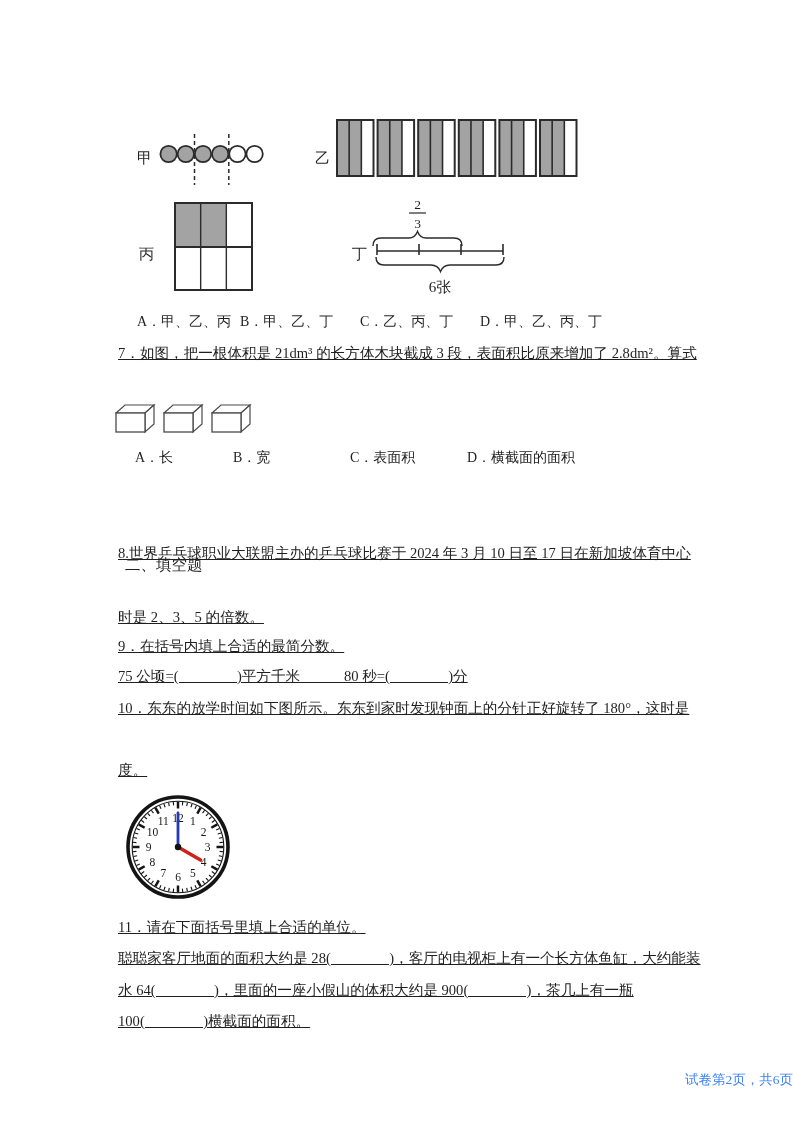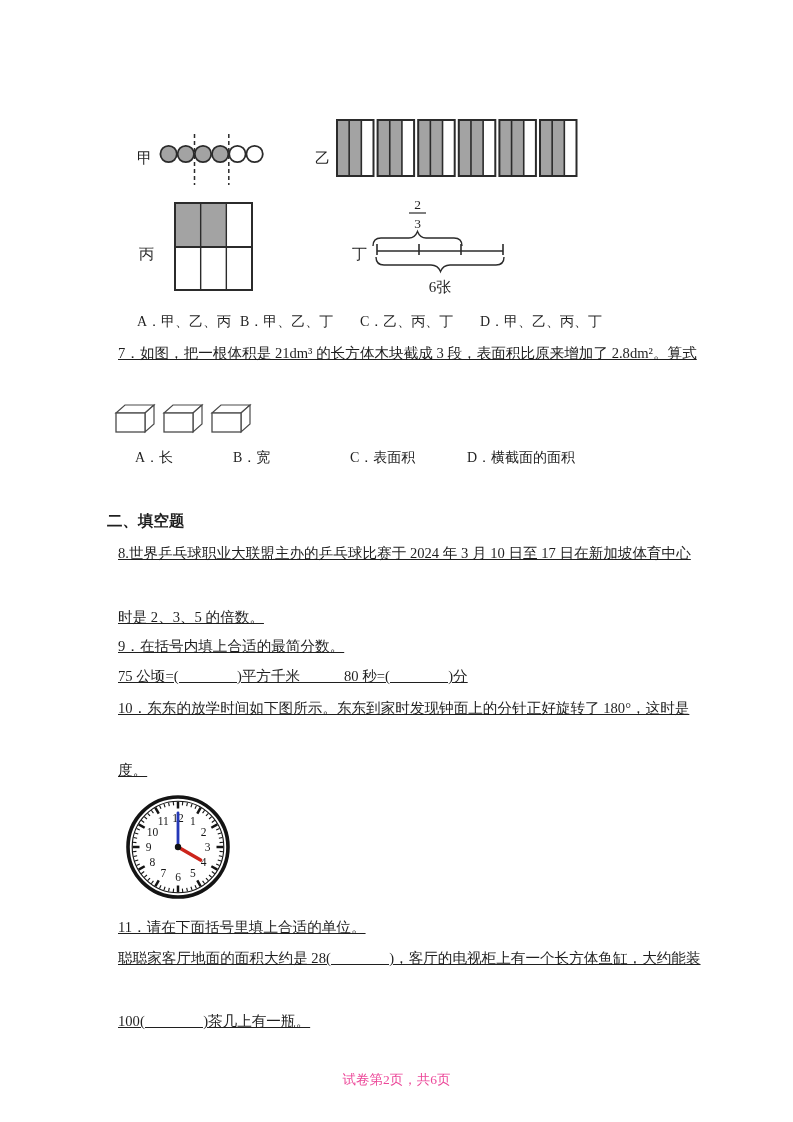--- a/index.html
+++ b/index.html
@@ -1,22 +1,22 @@
 <!DOCTYPE html>
 <html><head>
 <meta charset="utf-8">
 <style>
   html,body{margin:0;padding:0;background:#ffffff;}
   .page{position:relative;width:793px;height:1122px;background:#fff;overflow:hidden;
         font-family:"Liberation Serif","DejaVu Serif",serif;color:#1f1f1f;}
   .line{position:absolute;left:118px;white-space:nowrap;font-size:14.6px;line-height:19px;text-decoration:underline;}
   .opt{position:absolute;white-space:nowrap;font-size:14px;line-height:19px;}
-  .heading{position:absolute;left:107px;white-space:nowrap;
-           font-family:"Liberation Sans","DejaVu Sans",sans-serif;font-weight:700;font-size:15.5px;}
-  .footer{position:absolute;left:0;width:793px;text-align:center;font-size:13.5px;color:#ec4899;}
+  .heading{position:absolute;left:125px;white-space:nowrap;
+           font-family:"Liberation Sans","DejaVu Sans",sans-serif;font-weight:400;font-size:15.5px;margin-top:44px;}
+  .footer{position:absolute;left:0;width:793px;text-align:right;font-size:13.5px;color:#3b82f6;}
   .abs{position:absolute;}
   .dlabel{font-size:15px;fill:#1f1f1f;}
   .dfrac{font-size:13.5px;fill:#1f1f1f;text-anchor:middle;}
   .brace{fill:none;stroke:#2b2b2b;stroke-width:1.4;}
   .dash{stroke:#2b2b2b;stroke-width:1.5;stroke-dasharray:4 3;}
   svg text{font-family:"Liberation Serif","DejaVu Serif",serif;}
 </style>
 </head>
 <body>
 
@@ -214,16 +214,17 @@
         <text x="40.249999999999986" y="34.452250588359064" text-anchor="middle" font-size="11.5" fill="#161616">11</text>
         <text x="54.99999999999999" y="30.5" text-anchor="middle" font-size="11.5" fill="#161616">12</text>
       </g>
       <line x1="55" y1="56" x2="55" y2="22" stroke="#2438b8" stroke-width="2.8" stroke-linecap="round"></line>
       <line x1="55" y1="56" x2="77.51666049839541" y2="69" stroke="#cc241b" stroke-width="3.6" stroke-linecap="round"></line>
       <circle cx="55" cy="56" r="3.2" fill="#111"></circle>
     </svg>
 
   <div class="line" style="top:918px">11．请在下面括号里填上合适的单位。</div>
   <div class="line" style="top:949px">聪聪家客厅地面的面积大约是 28(　　　　)，客厅的电视柜上有一个长方体鱼缸，大约能装</div>
-  <div class="line" style="top:1012px">100(　　　　)茶几上有一瓶。</div>
+  <div class="line" style="top:981px">水 64(　　　　)，里面的一座小假山的体积大约是 900(　　　　)，茶几上有一瓶</div>
+  <div class="line" style="top:1012px">100(　　　　)横截面的面积。</div>
 
   <div class="footer" style="top:1071px">试卷第2页，共6页</div>
 </div>
 
 </body></html>

